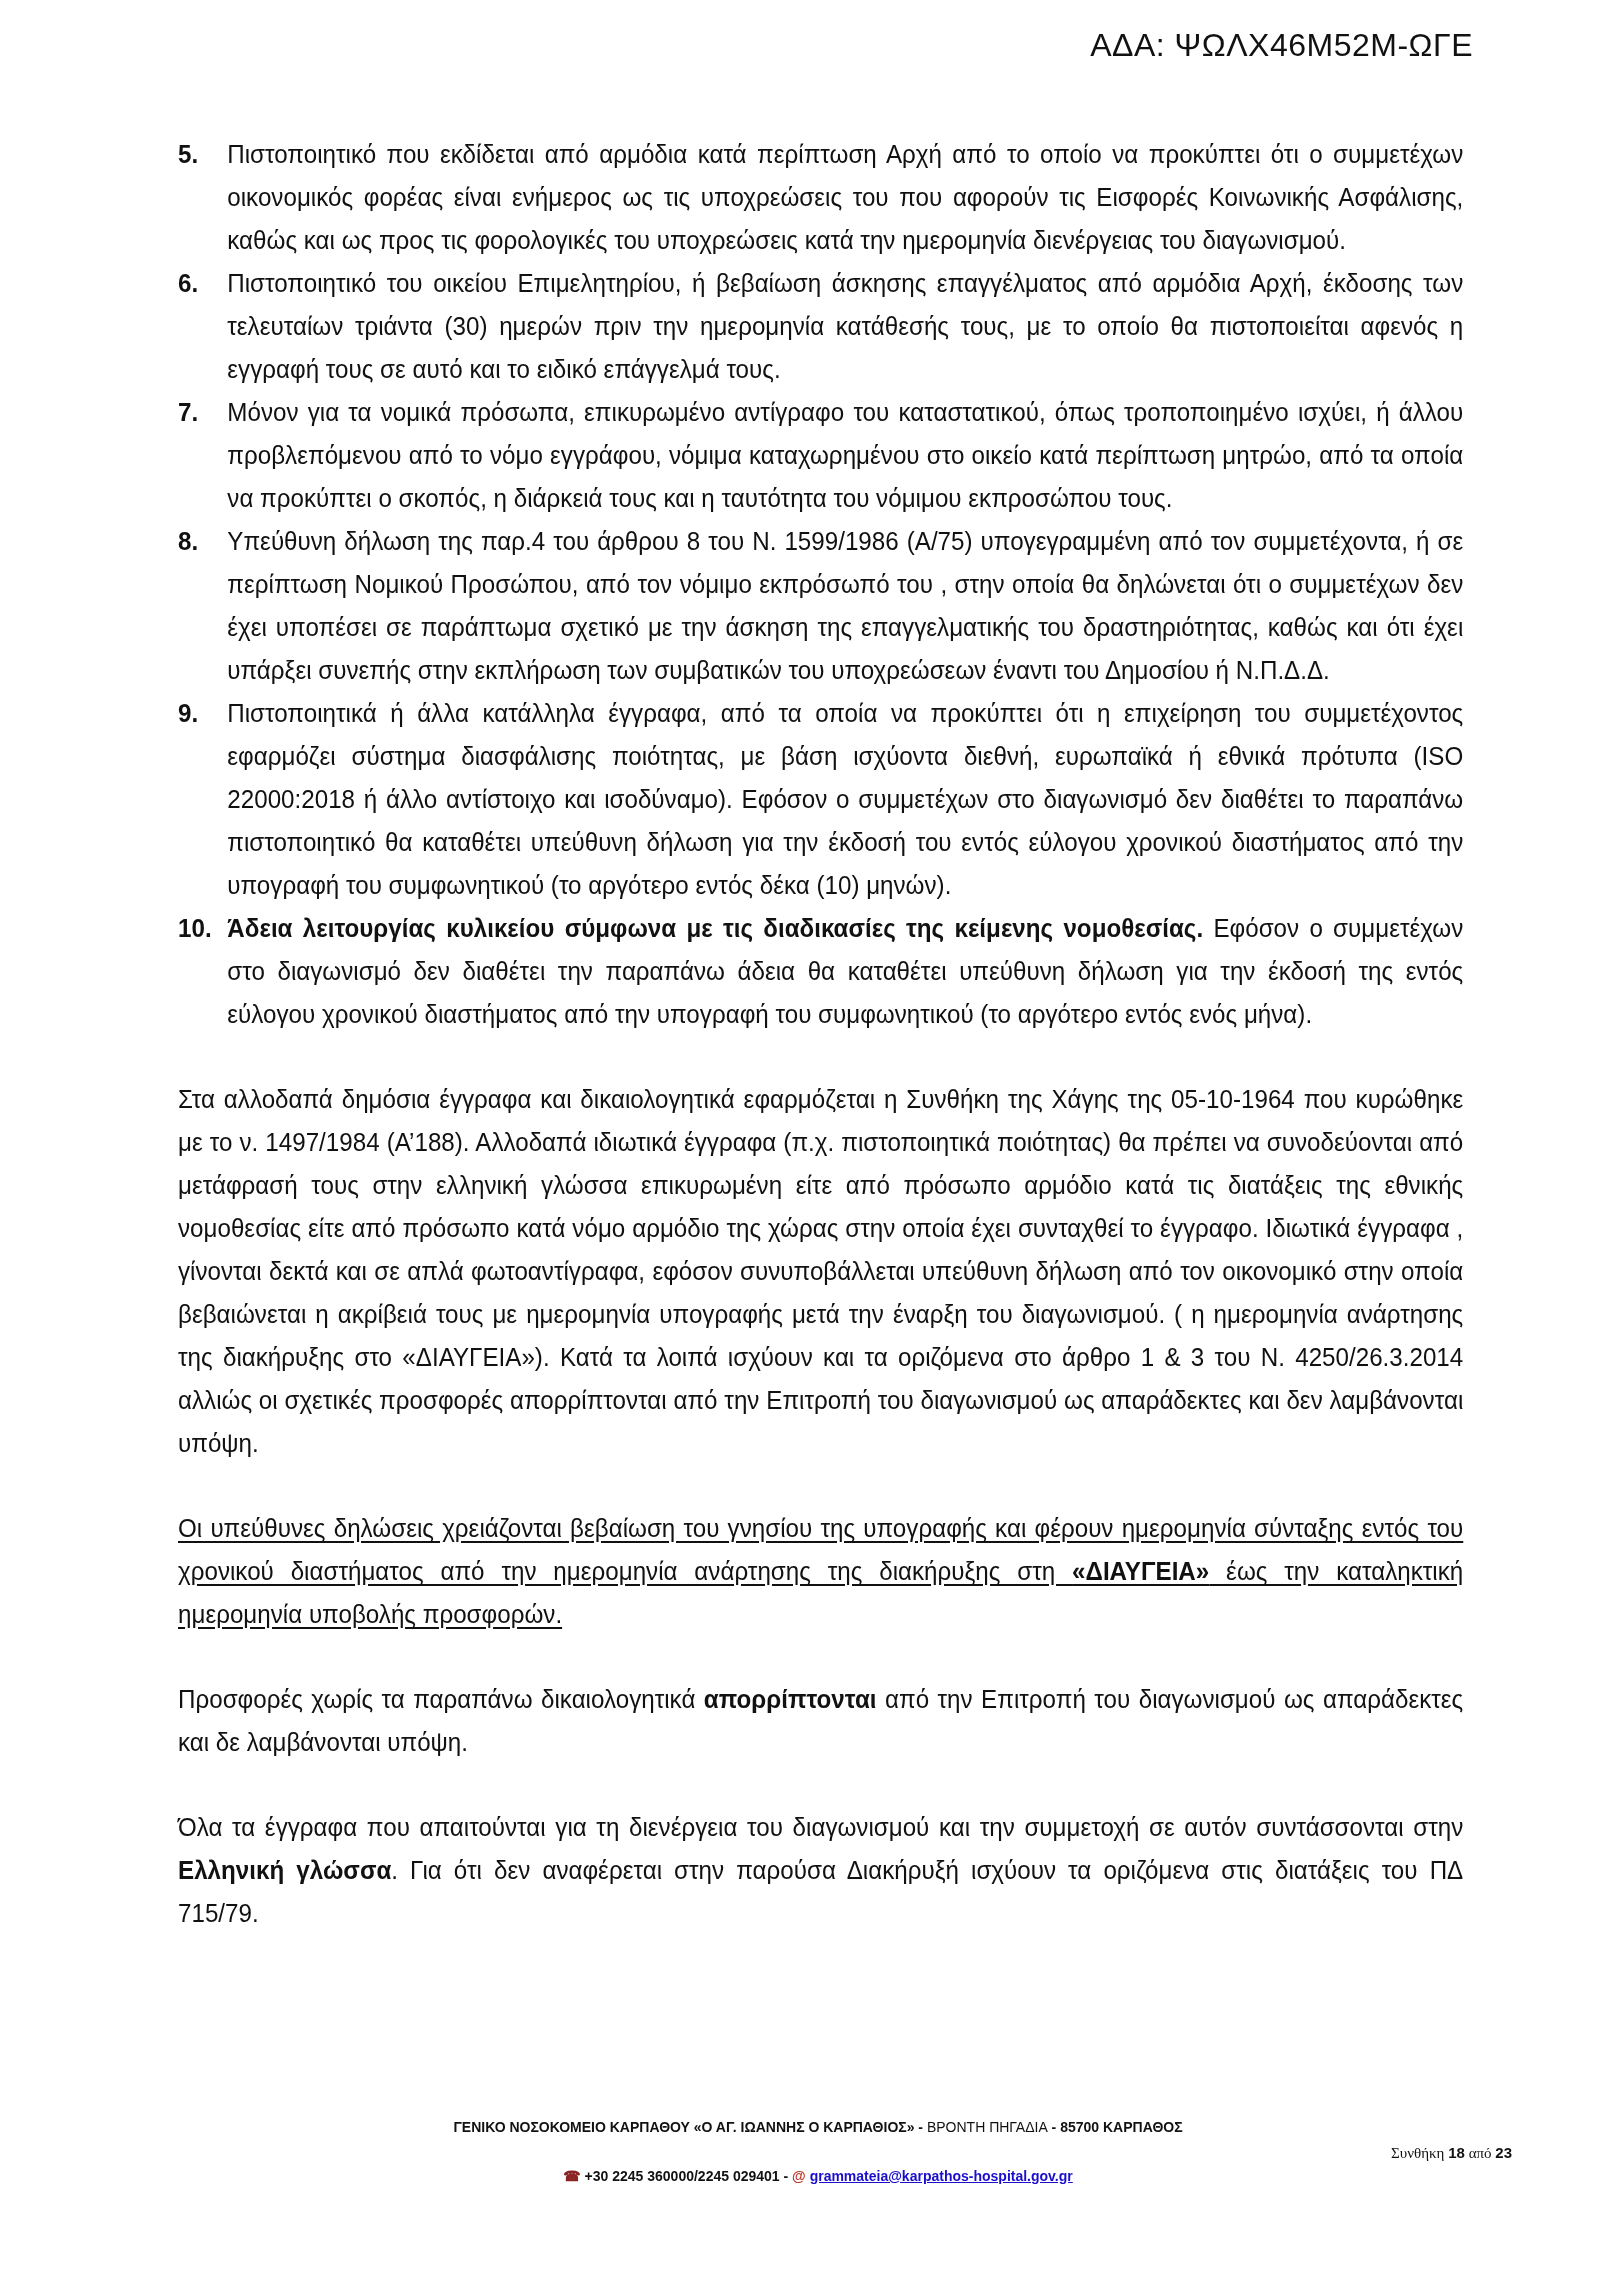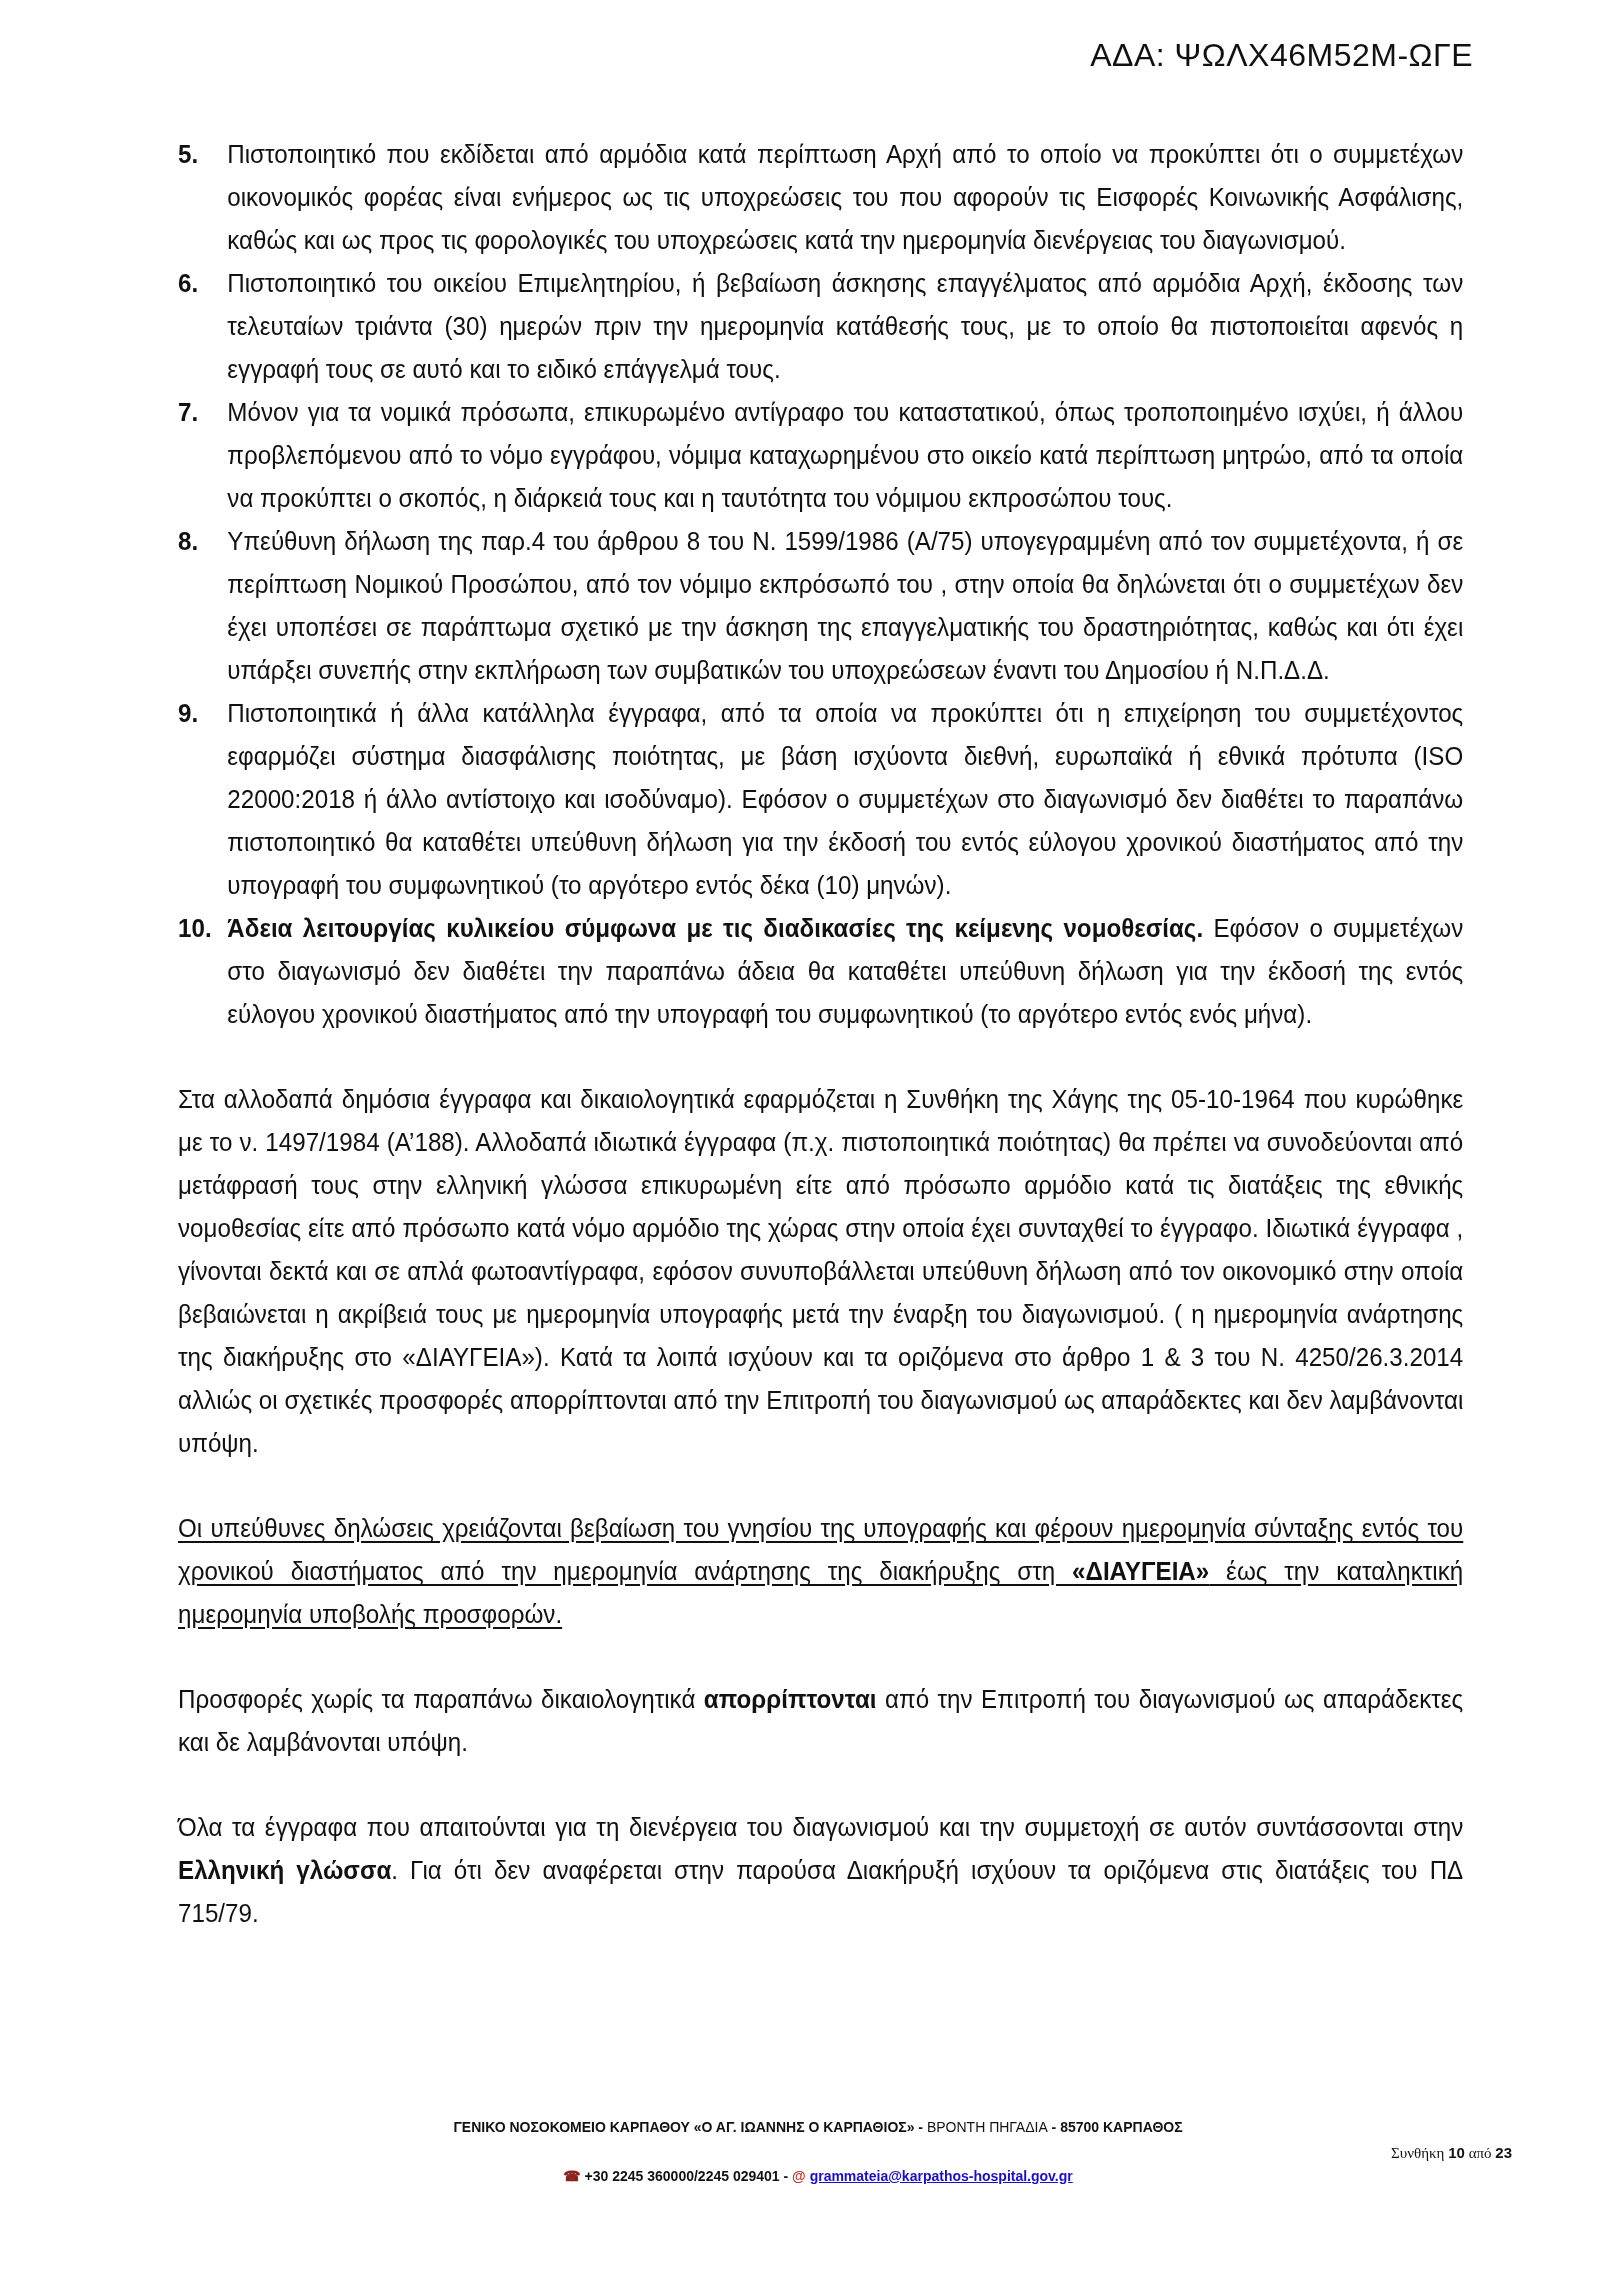--- a/index.html
+++ b/index.html
@@ -4,21 +4,21 @@
 <style>
   html, body { margin: 0; padding: 0; background: #ffffff; }
   body {
     width: 1620px; height: 2290px; position: relative; overflow: hidden;
     font-family: "Liberation Sans Narrow", "Liberation Sans", sans-serif;
     color: #111111;
   }
   .ada {
     position: absolute; top: 27.4px; right: 147px;
     font-family: "Liberation Sans", sans-serif;
-    font-size: 32px; letter-spacing: 0.5px; color: #111; margin-top: 10px;
+    font-size: 32px; letter-spacing: 0.5px; color: #111;
   }
   .content {
     position: absolute; left: 178px; top: 133px; width: 1286px;
     font-size: 26px; line-height: 43px;
     transform: scaleX(0.93); transform-origin: left top;
     width: 1382px;
   }
   ol.items { list-style: none; margin: 0 0 0 0; padding: 0 0 0 53px; }
   ol.items li { position: relative; text-align: justify; }
   ol.items li .num {
@@ -94,15 +94,15 @@
   <div class="line1">
     <b>ΓΕΝΙΚΟ ΝΟΣΟΚΟΜΕΙΟ ΚΑΡΠΑΘΟΥ «Ο ΑΓ. ΙΩΑΝΝΗΣ Ο ΚΑΡΠΑΘΙΟΣ»</b><b> - </b><span class="light">ΒΡΟΝΤΗ ΠΗΓΑΔΙΑ</span><b> - </b><b>85700 ΚΑΡΠΑΘΟΣ</b>
   </div>
   <div class="line2">
     <span class="phone">☎</span><span> +30 2245 360000/2245 029401 - </span><span class="at">@</span>
     <a>grammateia@karpathos-hospital.gov.gr</a>
   </div>
 </div>
 
 <div class="pageno">
-  <span>Συνθήκη </span><b>10</b><span> από </span><b>23</b>
+  <span>Συνθήκη </span><b>18</b><span> από </span><b>23</b>
 </div>
 
 
 </body></html>

